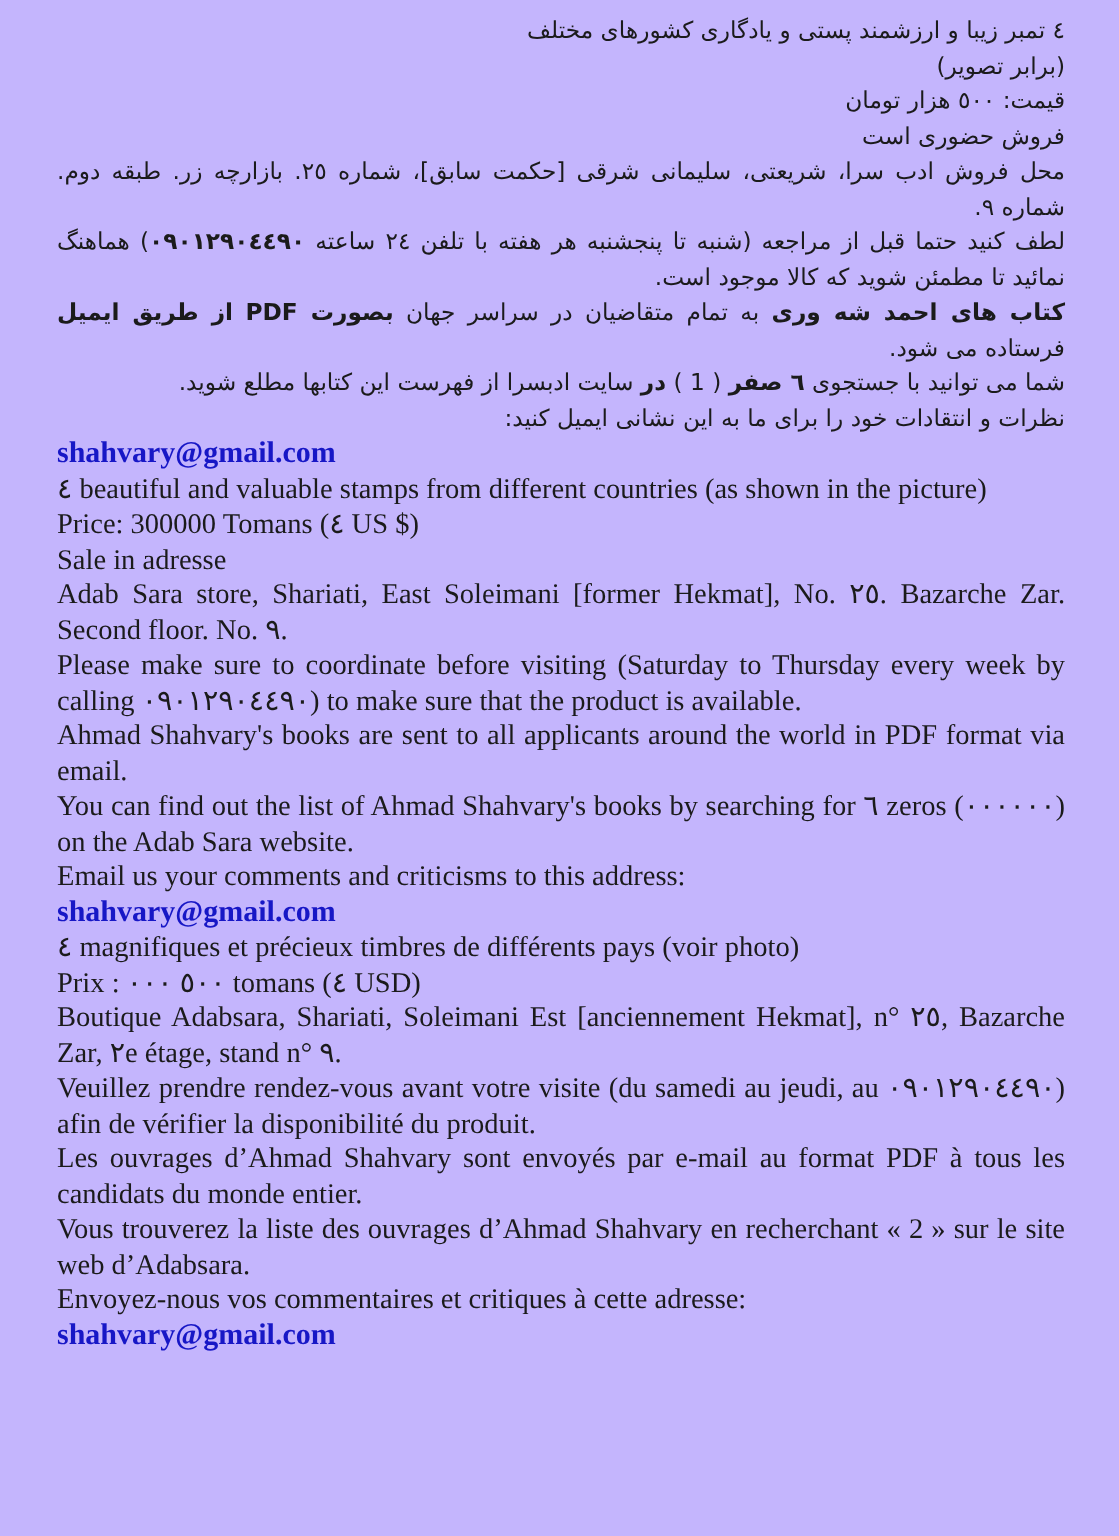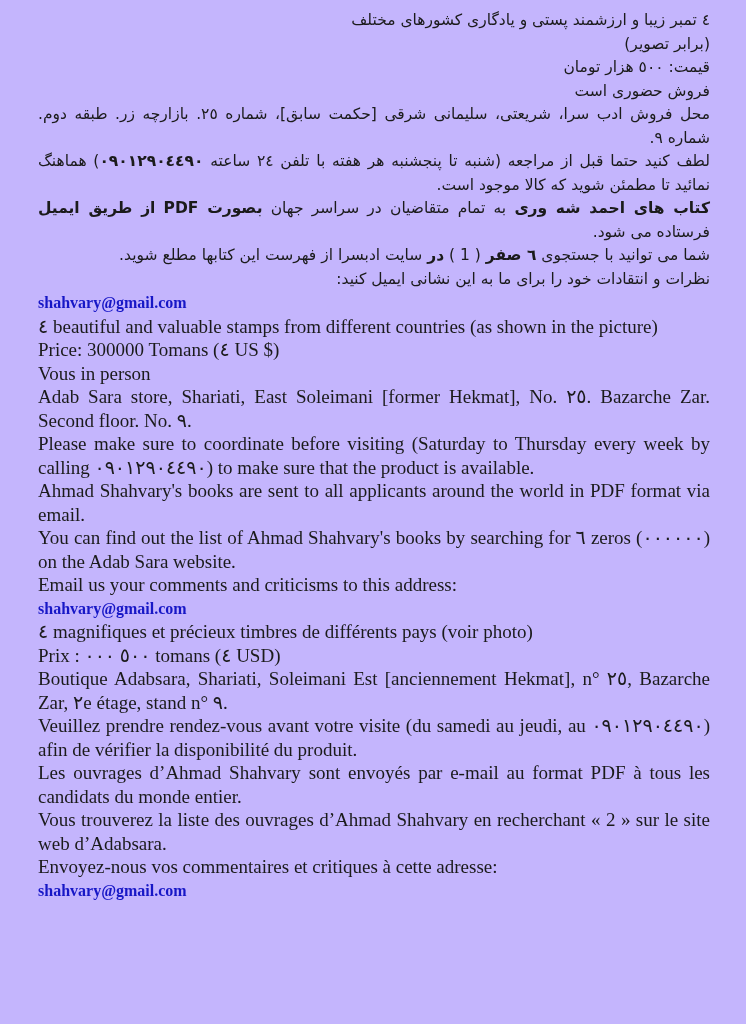--- a/index.html
+++ b/index.html
@@ -36,21 +36,21 @@
     direction: ltr;
     text-align: left;
   }
   .lat .just { text-align: justify; }
   .b { font-weight: bold; }
   .email {
     display: block;
     direction: ltr;
     text-align: left;
     font-family: "Liberation Serif", "DejaVu Sans", serif;
-    font-size: 16px;
+    font-size: 20px;
     font-weight: bold;
     color: #1717c6;
     text-decoration: none;
     line-height: 23.5px;
   }
 </style>
 </head>
 <body>
 
 <div class="page">
@@ -64,21 +64,21 @@
     <p class="just"><span>لطف کنید حتما قبل از مراجعه (شنبه تا پنجشنبه هر هفته با تلفن ٢٤ ساعته </span><span class="b">٠٩٠١٢٩٠٤٤٩٠</span><span>) هماهنگ نمائید تا مطمئن شوید که کالا موجود است.</span></p>
     <p class="just"><span class="b">کتاب های احمد شه وری</span><span> به تمام متقاضیان در سراسر جهان </span><span class="b">بصورت PDF</span><span> </span><span class="b">از طریق ایمیل</span><span> فرستاده می شود.</span></p>
     <p class="just"><span>شما می توانید با جستجوی </span><span class="b">٦ صفر</span><span> ( 1 ) </span><span class="b">در</span><span> سایت ادبسرا از فهرست این کتابها مطلع شوید.</span></p>
     <p>نظرات و انتقادات خود را برای ما به این نشانی ایمیل کنید:</p>
     <a class="email">shahvary@gmail.com</a>
   </div>
 
   <div class="lat">
     <p class="just">٤ beautiful and valuable stamps from different countries (as shown in the picture)</p>
     <p>Price: 300000 Tomans (٤ US $)</p>
-    <p>Vous in person</p>
+    <p>Sale in adresse</p>
     <p class="just">Adab Sara store, Shariati, East Soleimani [former Hekmat], No. ٢٥. Bazarche Zar. Second floor. No. ٩.</p>
     <p class="just">Please make sure to coordinate before visiting (Saturday to Thursday every week by calling ٠٩٠١٢٩٠٤٤٩٠) to make sure that the product is available.</p>
     <p class="just">Ahmad Shahvary's books are sent to all applicants around the world in PDF format via email.</p>
     <p class="just">You can find out the list of Ahmad Shahvary's books by searching for ٦ zeros (٠٠٠٠٠٠) on the Adab Sara website.</p>
     <p>Email us your comments and criticisms to this address:</p>
     <a class="email">shahvary@gmail.com</a>
   </div>
 
   <div class="lat">
     <p>٤ magnifiques et précieux timbres de différents pays (voir photo)</p>

